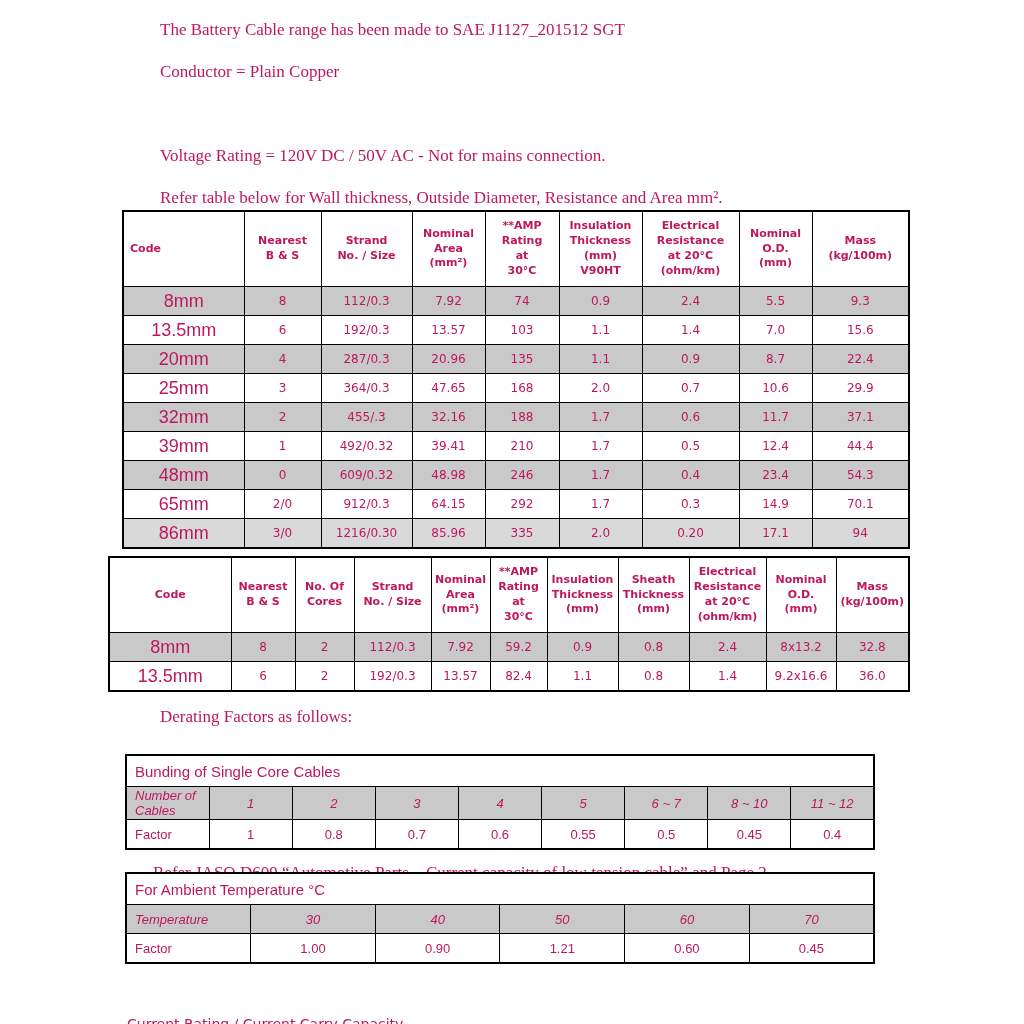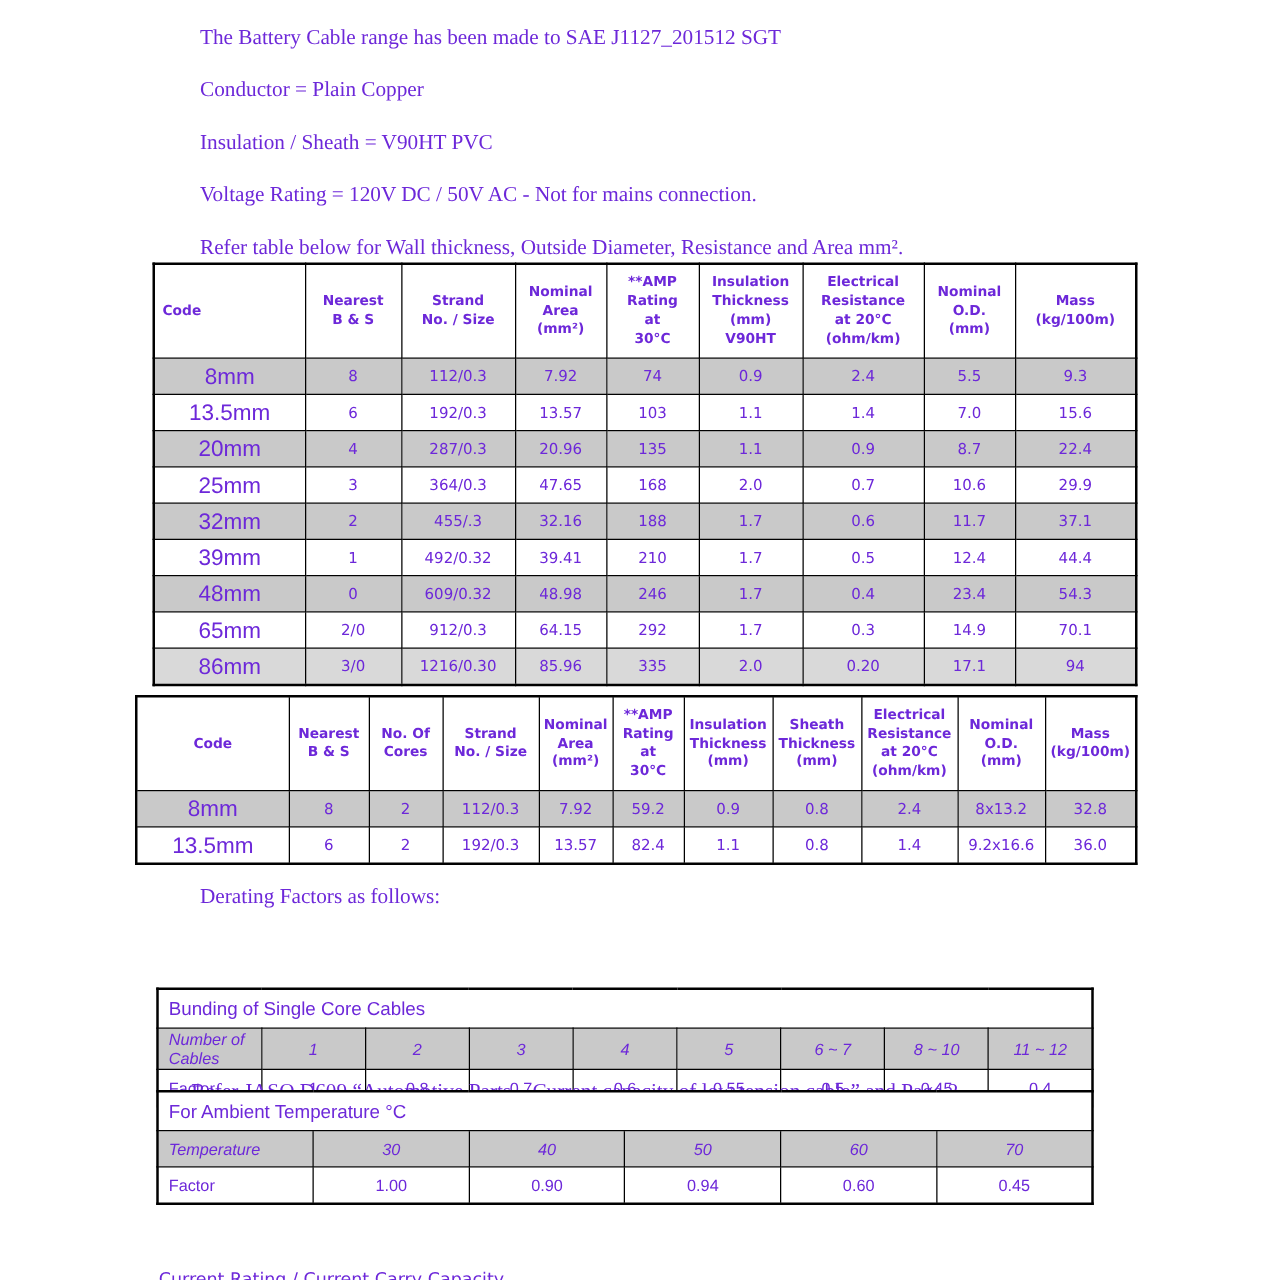--- a/index.html
+++ b/index.html
@@ -1,17 +1,17 @@
 <!DOCTYPE html>
 <html><head>
 <meta charset="utf-8">
 <style>
   html,body{margin:0;padding:0;background:#ffffff;}
   #page{position:relative;width:1024px;height:1024px;background:#ffffff;overflow:hidden;
-        font-family:"Liberation Serif",serif;color:#6d28d9;}
+        font-family:"Liberation Serif",serif;color:#be185d;}
   .intro{position:absolute;left:160px;font-size:17px;line-height:20px;white-space:nowrap;}
   .note{position:absolute;font-size:17px;white-space:nowrap;text-align:right;}
 
   table{border-collapse:collapse;table-layout:fixed;background:#fff;}
   .spec{position:absolute;border:2px solid #000;font-family:"DejaVu Sans","Liberation Sans",sans-serif;}
   .spec th,.spec td{border:1px solid #000;text-align:center;vertical-align:middle;
                     overflow:hidden;padding:1px 2px;}
   .spec th{font-size:11px;font-weight:bold;line-height:1.35;}
   .spec thead th{height:72px;}
   .spec tbody td{font-size:12px;height:26px;}
@@ -24,36 +24,35 @@
   .t2 tbody tr:nth-child(odd){background:#c9c9c9;}
 
   .mini{position:absolute;border:2px solid #000;width:750px;
         font-family:"Liberation Sans",sans-serif;}
   .mini th,.mini td{border:1px solid #000;font-weight:normal;vertical-align:middle;
                     overflow:hidden;padding:1px 4px;}
   .mini .title-cell{text-align:left;font-size:15px;height:28px;padding-left:8px;background:#fff;}
   .mini tbody td{font-size:13px;text-align:center;height:26px;}
   .mini tbody td:first-child{text-align:left;padding-left:8px;}
   .mini tbody tr:first-child{background:#c9c9c9;font-style:italic;}
-  .bunding{left:125px;top:754px;margin-top:36px;}
+  .bunding{left:125px;top:754px;}
   .bunding td:first-child{width:185px;}
   .ambient{left:125px;top:872px;}
   .ambient td:first-child{width:210px;}
 
   .footer{position:absolute;left:127px;top:1002px;
           font-family:"DejaVu Sans","Liberation Sans",sans-serif;font-size:14px;}
 </style>
 </head>
 <body>
 
 <div id="page">
 
   <p class="intro" style="top:3px">The Battery Cable range has been made to SAE J1127_201512 SGT</p>
   <p class="intro" style="top:45px">Conductor = Plain Copper</p>
-  <p class="intro" style="top:87px">Insulation / Sheath = V90HT PVC</p>
   <p class="intro" style="top:129px">Voltage Rating = 120V DC / 50V AC - Not for mains connection.</p>
   <p class="intro" style="top:171px">Refer table below for Wall thickness, Outside Diameter, Resistance and Area mm².</p>
 
   <table class="spec t1">
     <colgroup>
       <col style="width:121px">
         <col style="width:77px">
         <col style="width:91px">
       <col style="width:73px">
         <col style="width:74px">
@@ -285,21 +284,21 @@
           <td>30</td>
           <td>40</td>
           <td>50</td>
           <td>60</td>
           <td>70</td>
         </tr>
         <tr>
           <td>Factor</td>
           <td>1.00</td>
           <td>0.90</td>
-          <td>0.94</td>
+          <td>1.21</td>
           <td>0.60</td>
           <td>0.45</td>
         </tr>
       </tbody>
   </table>
 
   <p class="footer">Current Rating / Current Carry Capacity</p>
 
 </div>
 

